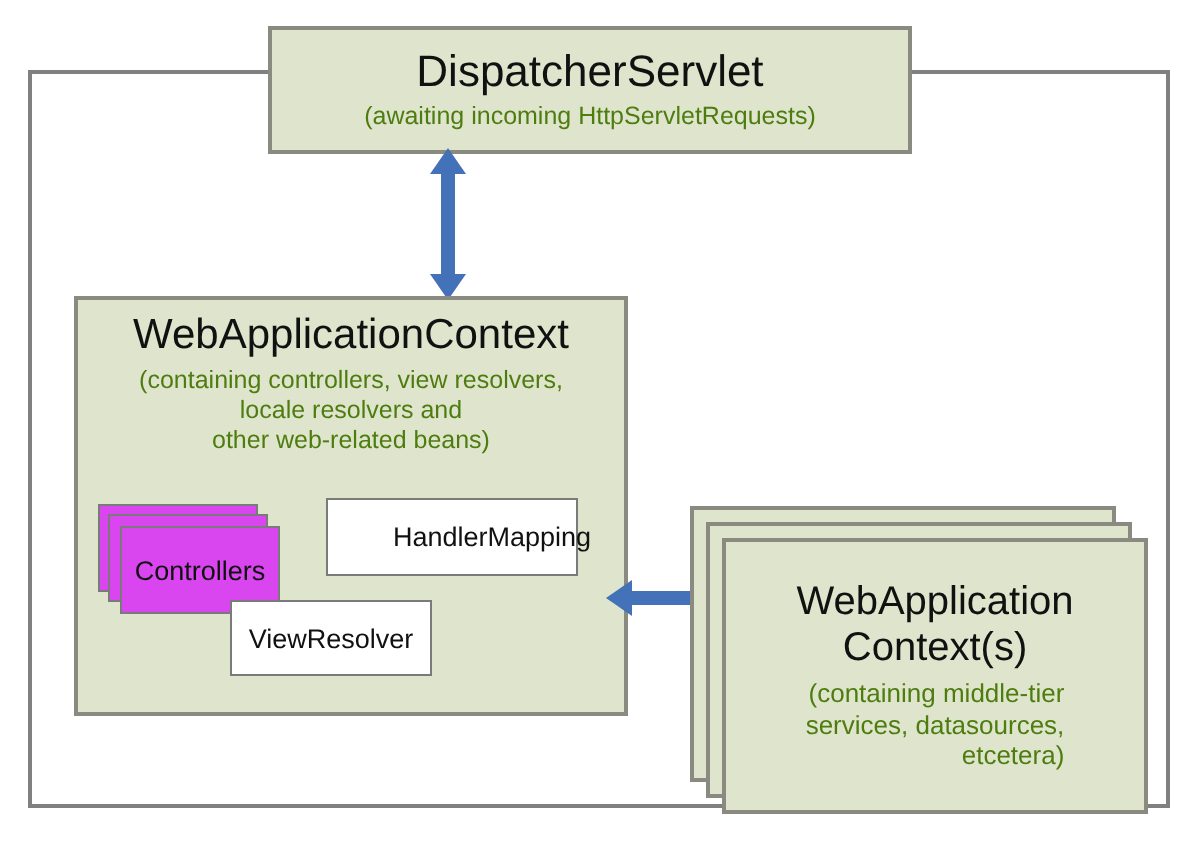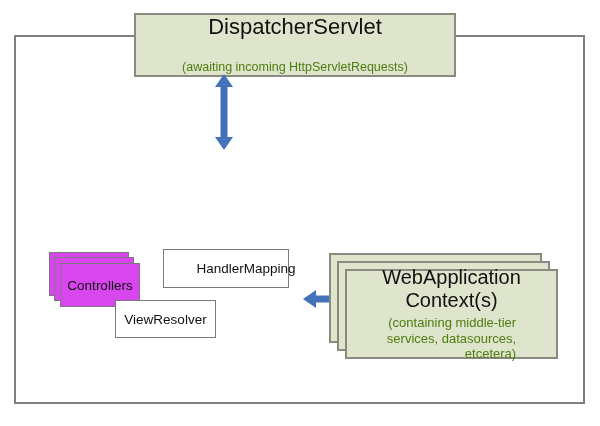--- a/index.html
+++ b/index.html
@@ -44,21 +44,21 @@
 
   
   #dispatcher-servlet {
     left: 134px;
     top: 13px;
     width: 322px;
     height: 64px;
     display: flex;
     flex-direction: column;
     align-items: center;
-    justify-content: space-between;
+    justify-content: center;
   }
   .title-lg {
     font-size: 22px;
     color: #111111;
     line-height: 1.05;
     text-align: center;
     white-space: nowrap;
   }
   .sub {
     font-size: 12.5px;
@@ -136,21 +136,22 @@
     top: 253px;
     width: 235px;
     height: 140px;
   }
   #wac-stack .layer {
     position: absolute;
     background: #DFE4CC;
     border: 2px solid #8A8A80;
     box-sizing: border-box;
     width: 213px;
-    height: 90px;
+    height: 138px;
+    margin-left: 16px;
   }
   #wac-stack .s3 { left: 0px;  top: 0px; }
   #wac-stack .s2 { left: 8px;  top: 8px; }
   #wac-stack .s1 {
     left: 16px; top: 16px;
     display: flex; flex-direction: column;
     align-items: center; justify-content: center;
   }
   #wac-stack .title-lg { font-size: 20px; line-height: 1.12; }
   #wac-stack .sub { font-size: 13px; margin-top: 4px; text-align: right; }
@@ -171,20 +172,30 @@
     <div class="title-lg">DispatcherServlet</div>
     <div class="sub">(awaiting incoming HttpServletRequests)</div>
   </div>
 
   <svg class="arrow-svg" id="arrow-vertical" width="28" height="76" viewBox="0 0 28 76">
     <line x1="14" y1="9" x2="14" y2="67" stroke="#4472B8" stroke-width="7"></line>
     <polygon points="14,0 23,13 5,13" fill="#4472B8"></polygon>
     <polygon points="14,76 23,63 5,63" fill="#4472B8"></polygon>
   </svg>
 
+  <div class="gbox" id="web-application-context">
+    <div id="wac-head">
+      <div class="title-lg">WebApplicationContext</div>
+      <div class="sub">
+        <div>(containing controllers, view resolvers,</div>
+        <div>locale resolvers and</div>
+        <div>other web-related beans)</div>
+      </div>
+    </div>
+  </div>
 
   <div class="wbox" id="handler-mapping">
     <span class="small-label">HandlerMapping</span>
   </div>
 
   <div id="controllers-stack">
     <div class="layer l3"></div>
     <div class="layer l2"></div>
     <div class="layer l1">
       <span class="small-label">Controllers</span>

